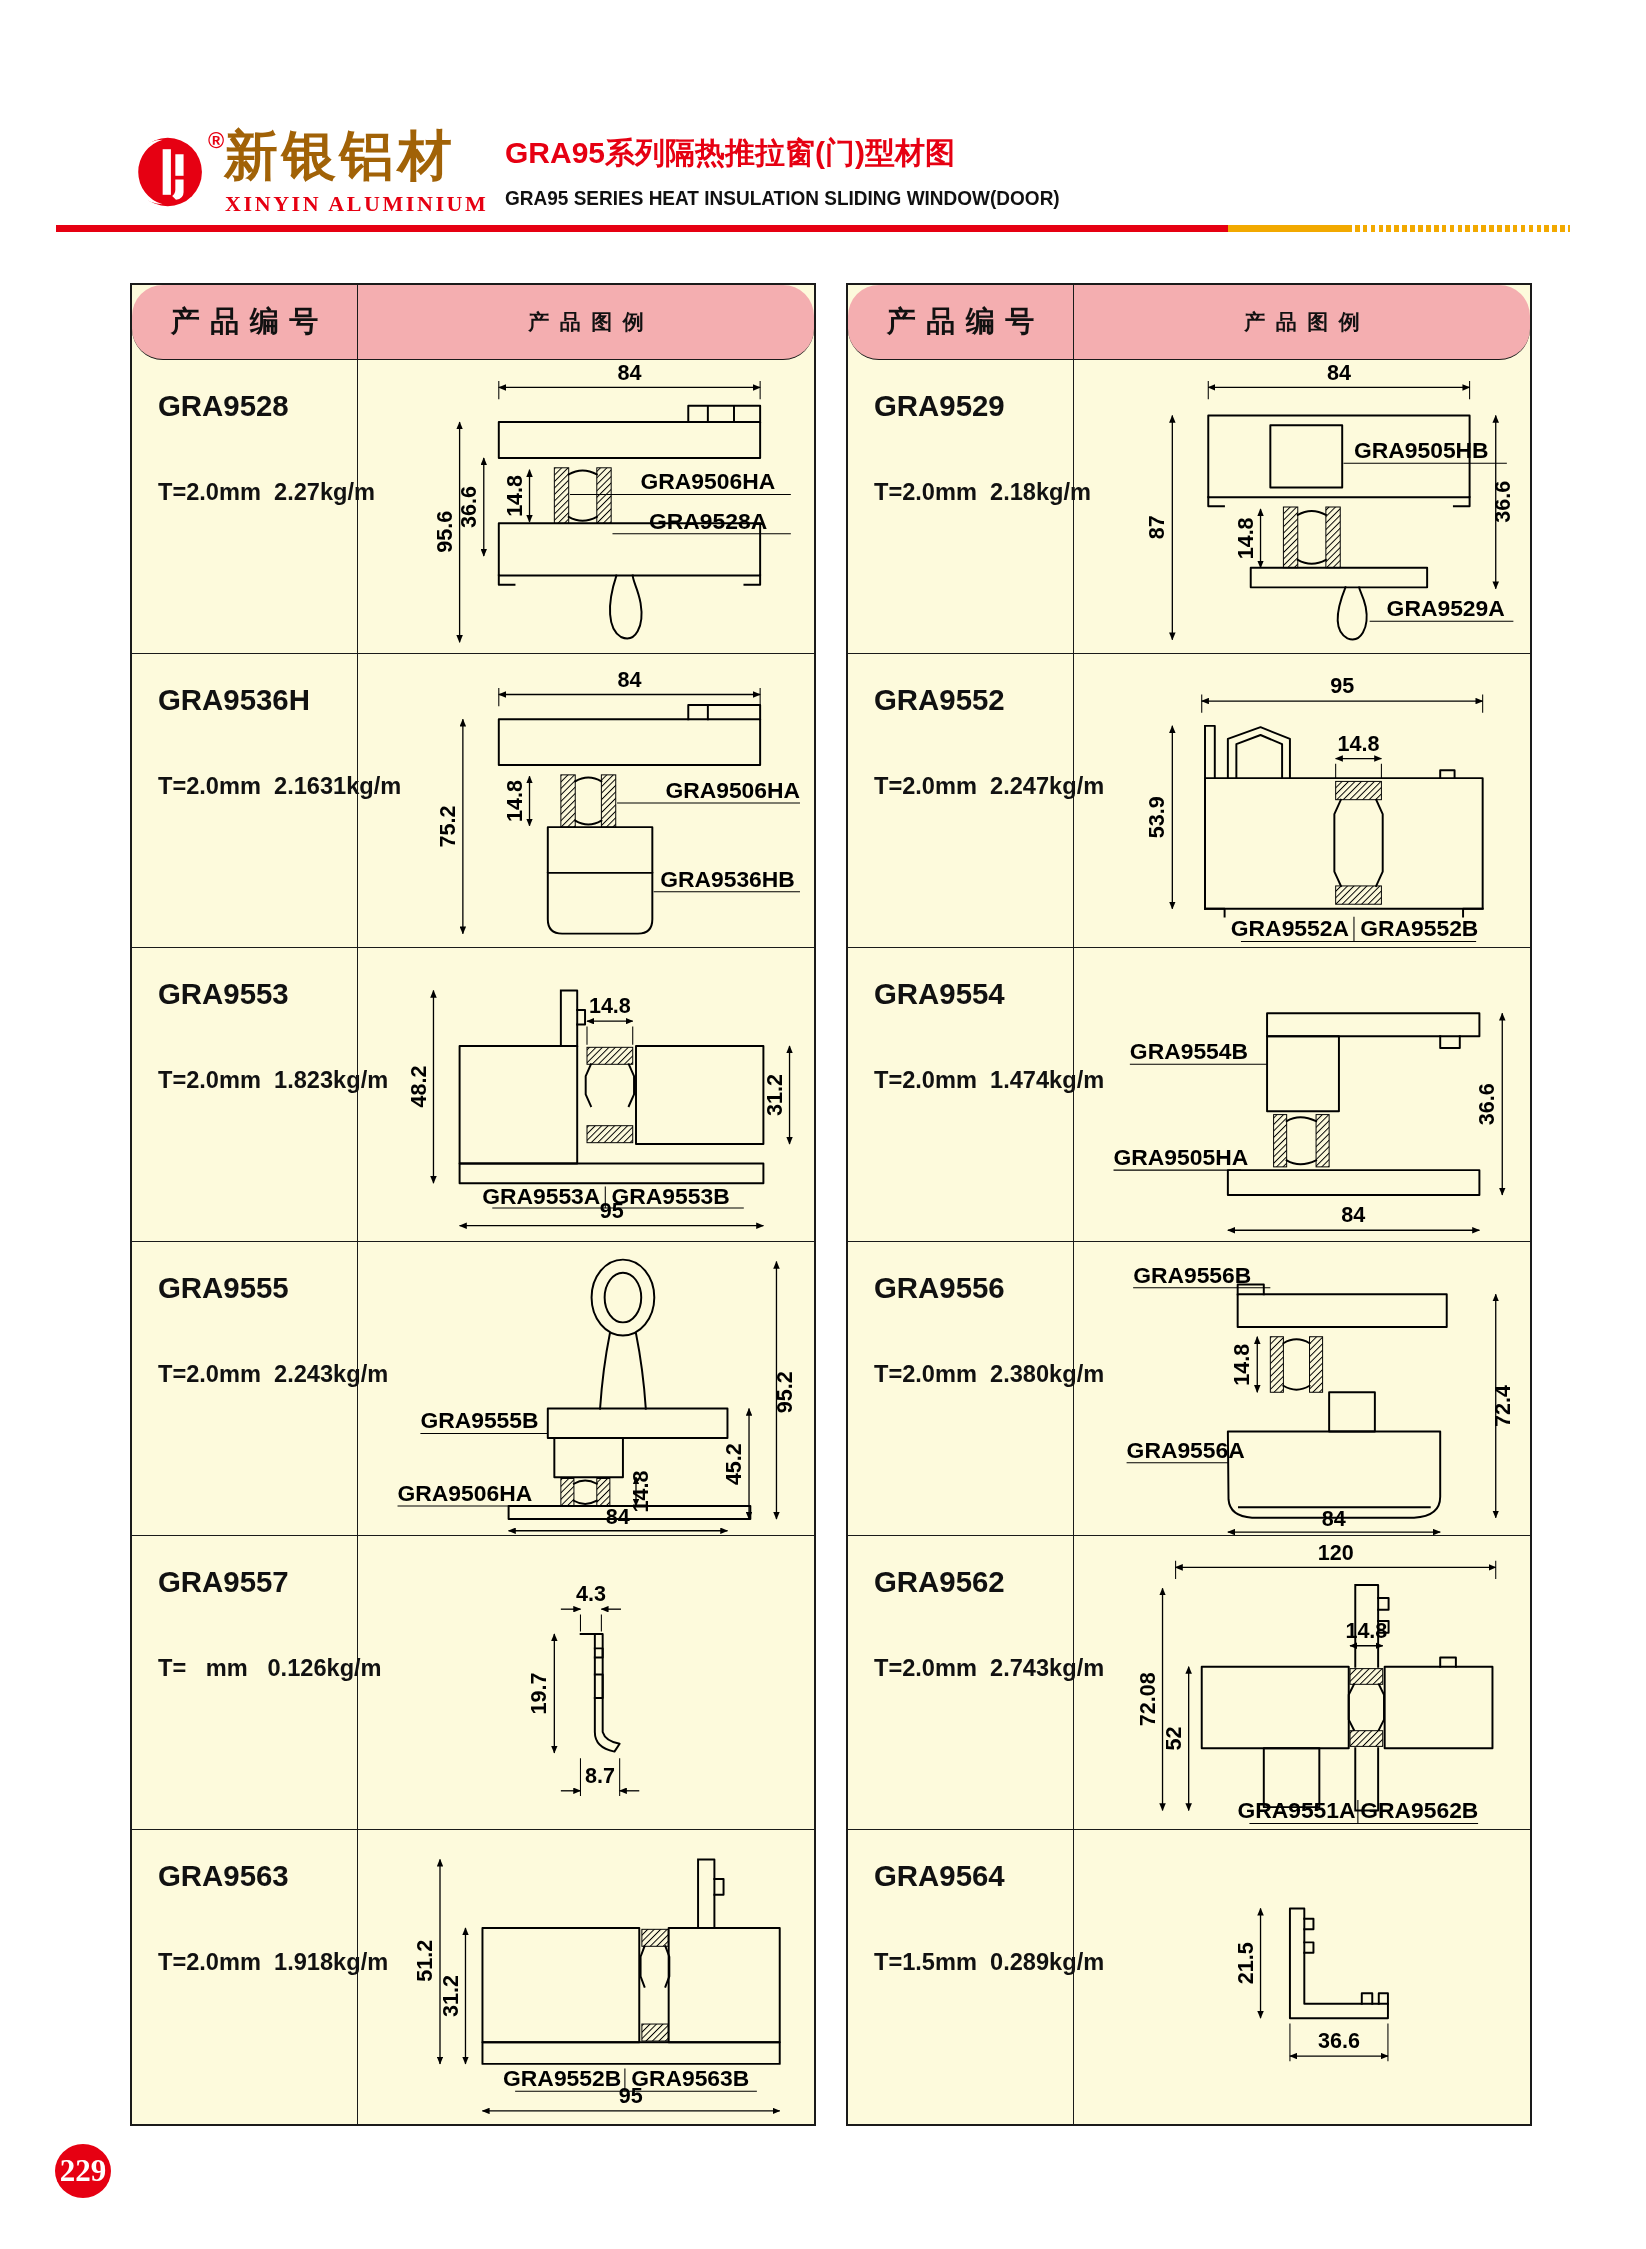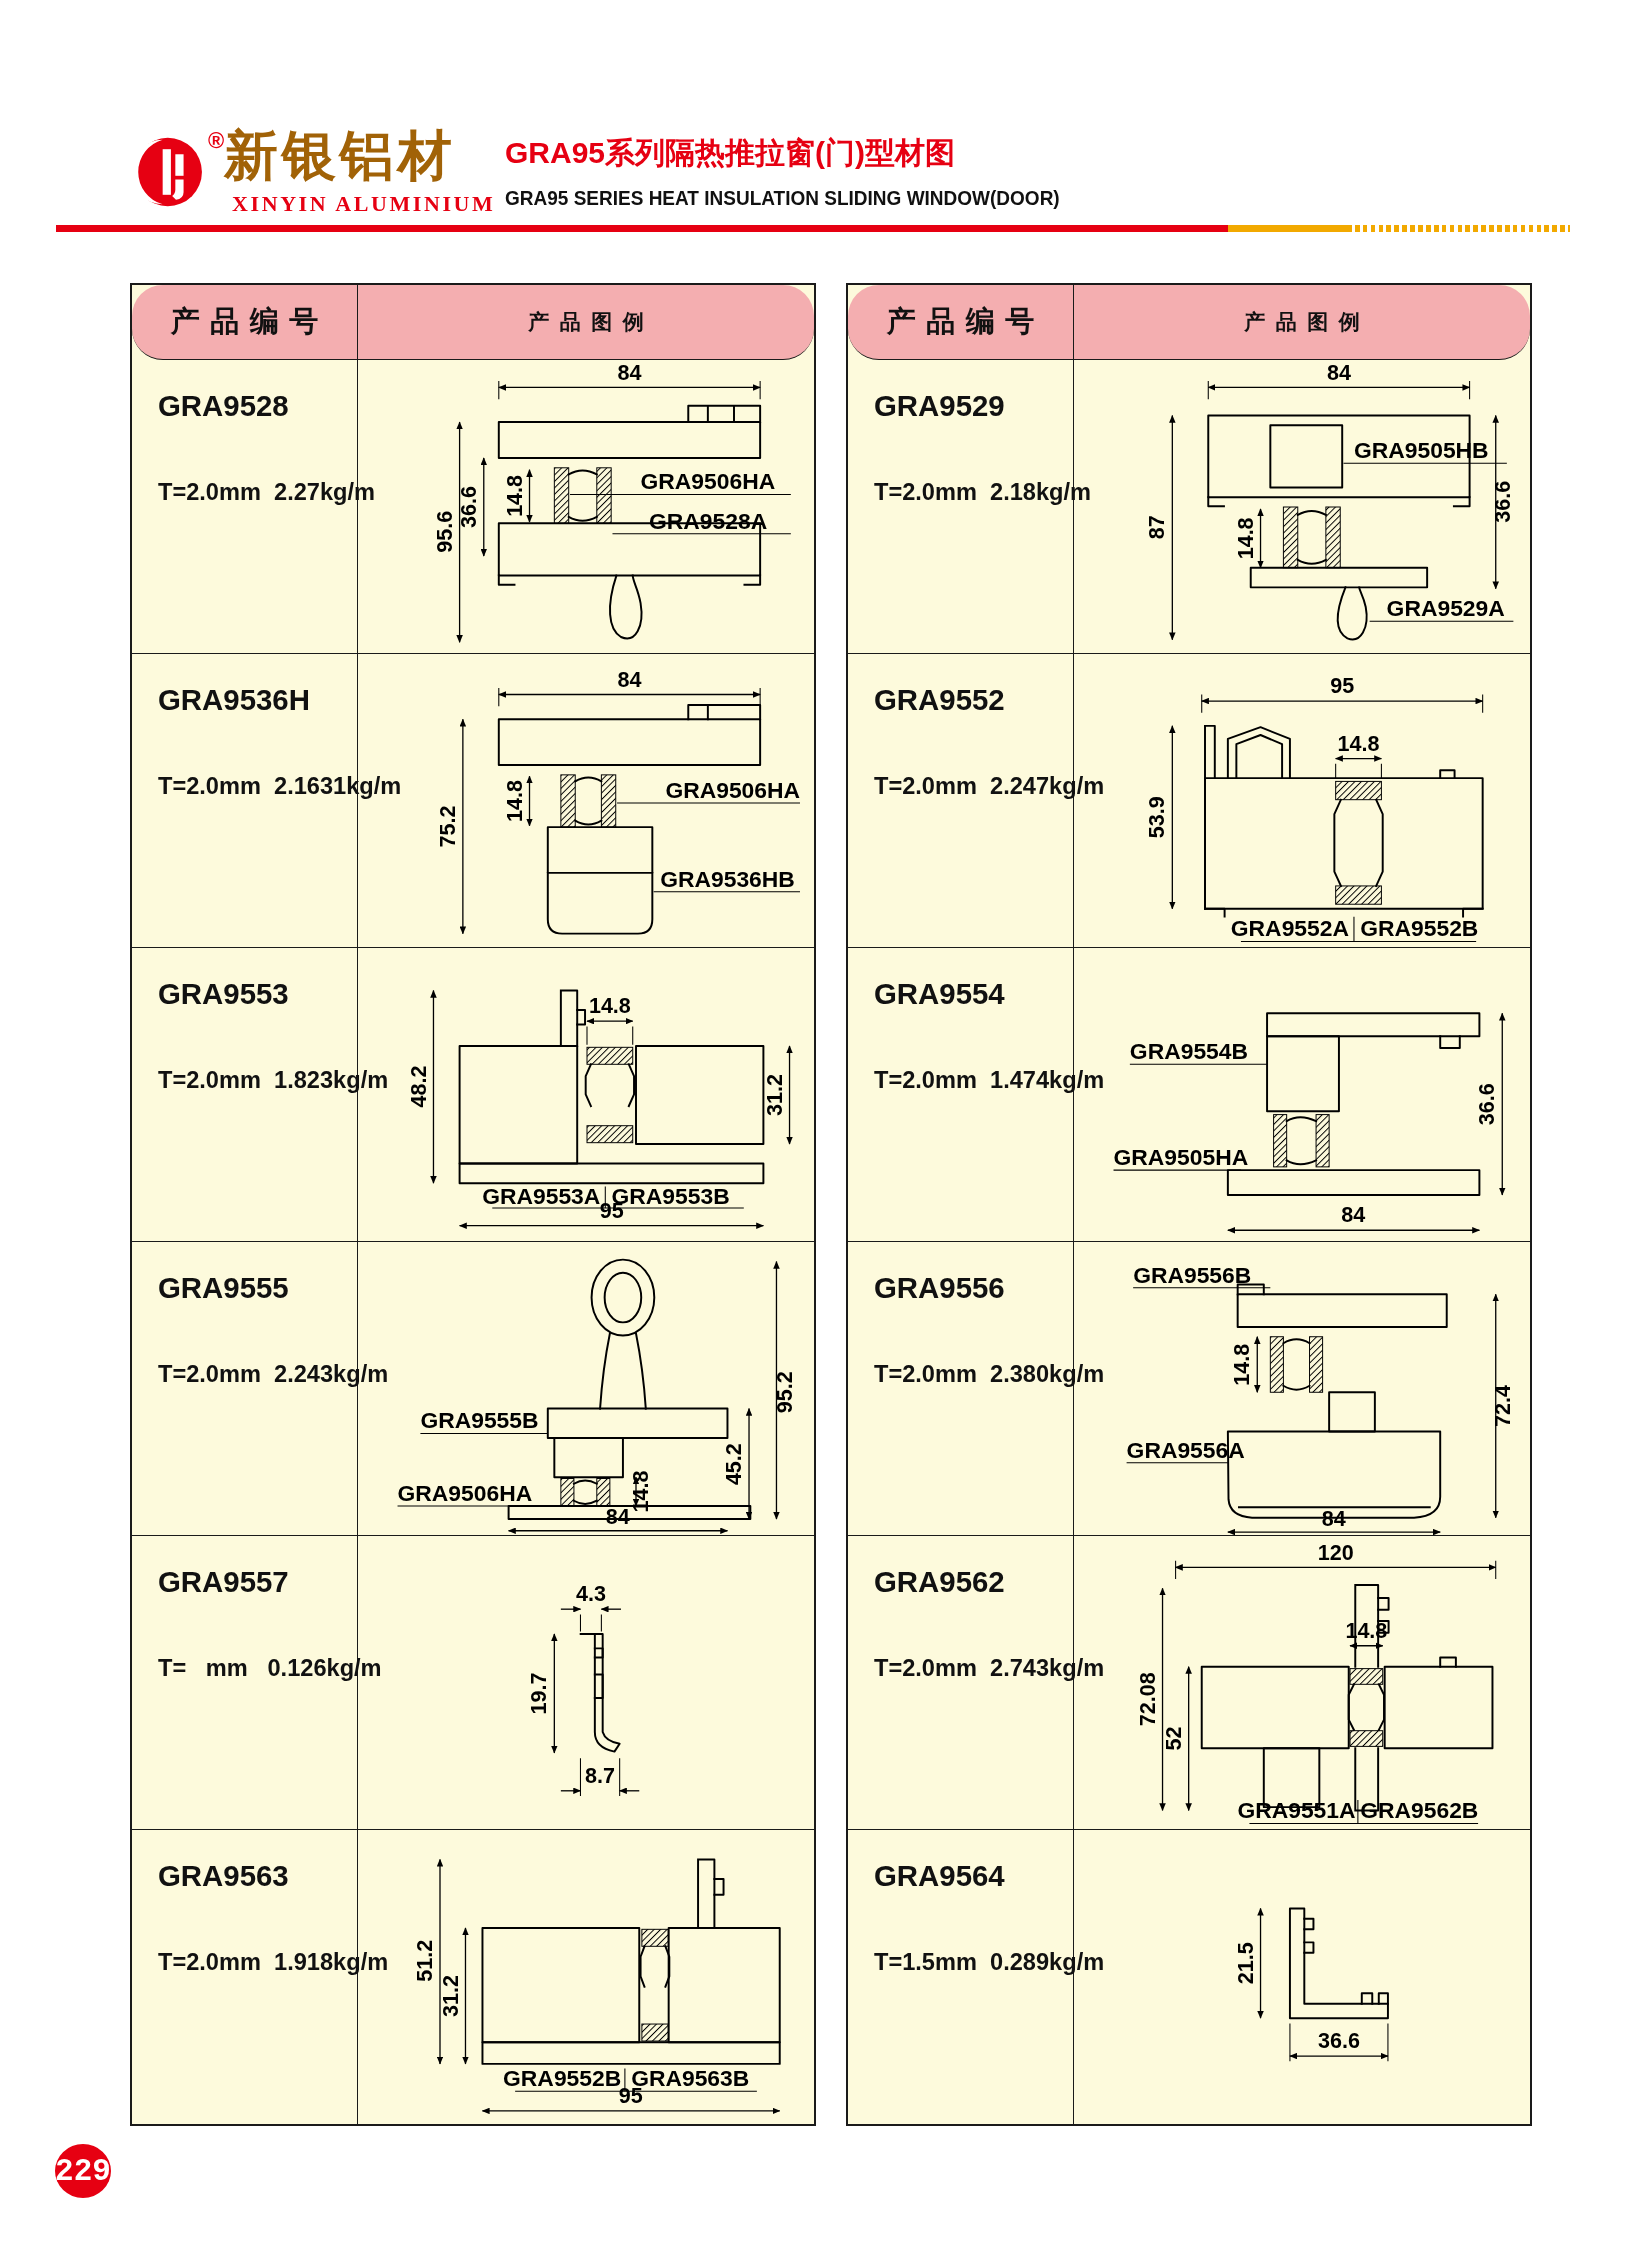--- a/index.html
+++ b/index.html
@@ -5,21 +5,21 @@
   html,body{margin:0;padding:0;background:#fff;}
   *{box-sizing:border-box;}
   .page{position:relative;width:1647px;height:2250px;background:#ffffff;overflow:hidden;
         font-family:"Liberation Sans",sans-serif;color:#111;}
   
   .hdr{position:absolute;left:0;top:0;width:1647px;height:236px;}
   .logo-wrap{position:absolute;left:131px;top:134px;width:79px;height:79px;}
   .reg{position:absolute;left:208px;top:128px;color:#e60012;font-size:22px;font-weight:700;}
   .brand-cn{position:absolute;left:224px;top:128px;color:#a16207;font-size:54px;font-weight:700;
             letter-spacing:3.9px;line-height:1;}
-  .brand-en{position:absolute;left:232px;top:191px;color:#e60012;font-size:22px;font-weight:700;
+  .brand-en{position:absolute;left:225px;top:191px;color:#e60012;font-size:22px;font-weight:700;
             font-family:"Liberation Serif",serif;letter-spacing:2.6px;}
   .title-cn{position:absolute;left:505px;top:136px;color:#e60012;font-size:30px;font-weight:700;line-height:1.1;}
   .title-en{position:absolute;left:505px;top:187px;color:#111;font-size:19.6px;font-weight:700;
             transform-origin:left;transform:scaleX(.97);}
   .rule{position:absolute;left:56px;top:225px;height:7.2px;width:1466px;}
   .rule-red{position:absolute;left:0;top:0;height:7.2px;width:1172px;background:#e60012;}
   .rule-gold{position:absolute;left:1172px;top:0;height:7.2px;width:119px;background:#f2a900;}
   .rule-dash{position:absolute;left:1291px;top:0;height:7.2px;width:223px;
              background:repeating-linear-gradient(90deg,#f2a900 0 4.6px,#ffffff 4.6px 7.9px);}
   
@@ -42,21 +42,21 @@
   .p{fill:none;stroke:#000;stroke-width:3;stroke-linejoin:round;stroke-linecap:square;}
   .d{stroke:#000;stroke-width:2;fill:none;}
   .x{stroke:#000;stroke-width:1.6;}
   .hz{fill:url(#hat);stroke:#000;stroke-width:1.5;}
   svg text{font-family:"Liberation Sans",sans-serif;fill:#000;}
   .t{font-size:33px;font-weight:700;}
   .lb{font-size:35px;font-weight:700;}
   
   .badge{position:absolute;left:55px;top:2144px;width:56px;height:54px;border-radius:50%;
          background:#e60012;color:#fff;display:flex;align-items:center;justify-content:center;
-         font-family:Liberation Mono, monospace;font-size:31px;font-weight:700;}
+         font-family:Liberation Serif, serif;font-size:31px;font-weight:700;}
 </style>
 </head>
 <body>
 
 <svg width="0" height="0" style="position:absolute" aria-hidden="true">
   <defs>
     <marker id="ar" viewBox="0 0 12 10" markerWidth="12" markerHeight="10" refX="11" refY="5" orient="auto-start-reverse" markerUnits="userSpaceOnUse">
       <path d="M0 0 L12 5 L0 10 Z" fill="#000"></path>
     </marker>
     <pattern id="hat" width="7" height="7" patternUnits="userSpaceOnUse" patternTransform="rotate(45)">

